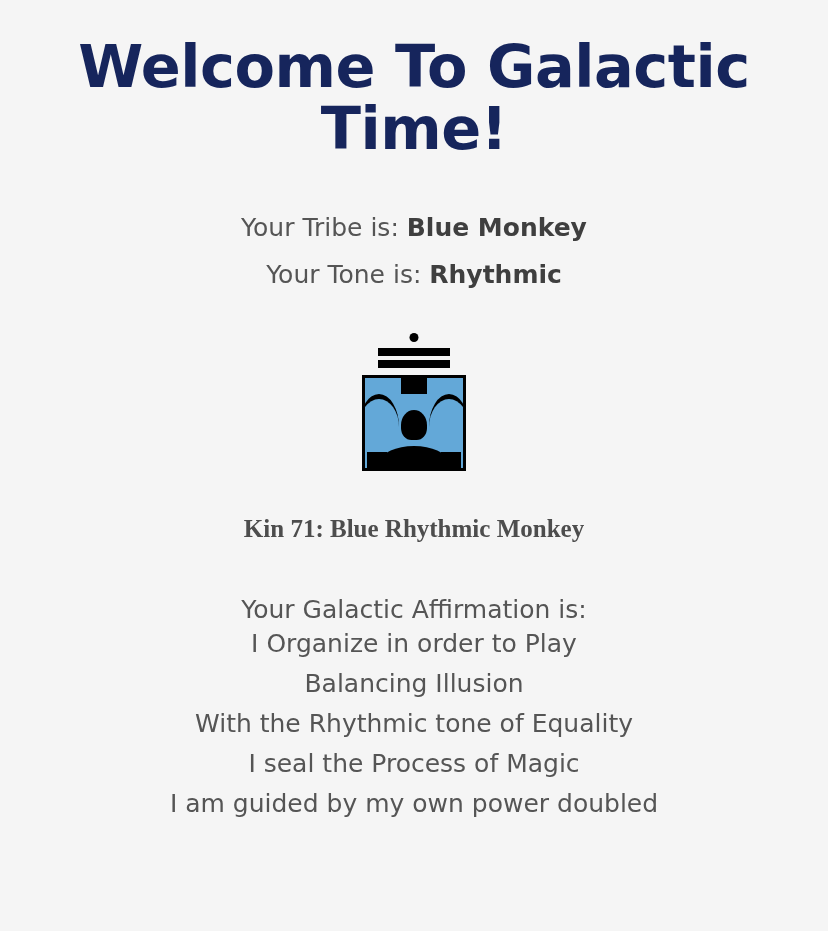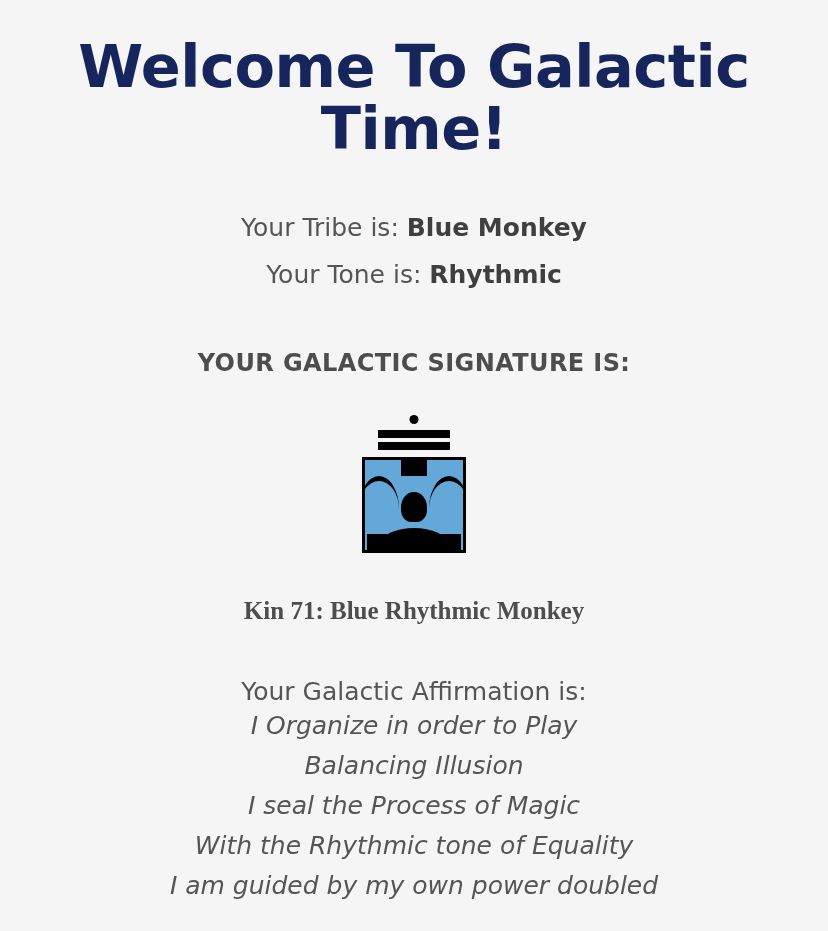--- a/index.html
+++ b/index.html
@@ -149,40 +149,38 @@
   .affirmation-heading {
     font-size: 25px;
     color: #555555;
     margin: 52px 0 0 0;
   }
   .affirmation-line {
     font-size: 25px;
     color: #555555;
     line-height: 1.6;
     margin: 0;
-    font-style: italic;
   }
 </style>
 </head>
 <body>
 
 <div class="page">
 
   <h1 class="title">Welcome To Galactic Time!</h1>
 
   <p class="info-line">
     <span>Your Tribe is:</span>
     <span class="value">Blue Monkey</span>
   </p>
   <p class="info-line">
     <span>Your Tone is:</span>
     <span class="value">Rhythmic</span>
   </p>
 
-  <p class="signature-heading">YOUR GALACTIC SIGNATURE IS:</p>
 
   <div class="glyph-wrap">
     <div class="glyph">
       <div class="tone-marks">
         <div class="tone-dot"></div>
         <div class="tone-bar b1"></div>
         <div class="tone-bar b2"></div>
       </div>
       <div class="seal">
         <div class="top-notch"></div>
@@ -194,17 +192,17 @@
         <div class="body"></div>
       </div>
     </div>
   </div>
 
   <p class="kin-label">Kin 71: Blue Rhythmic Monkey</p>
 
   <p class="affirmation-heading">Your Galactic Affirmation is:</p>
   <p class="affirmation-line">I Organize in order to Play</p>
   <p class="affirmation-line">Balancing Illusion</p>
+  <p class="affirmation-line">With the Rhythmic tone of Equality</p>
   <p class="affirmation-line">I seal the Process of Magic</p>
-  <p class="affirmation-line">With the Rhythmic tone of Equality</p>
   <p class="affirmation-line">I am guided by my own power doubled</p>
 
 </div>
 
 </body></html>

